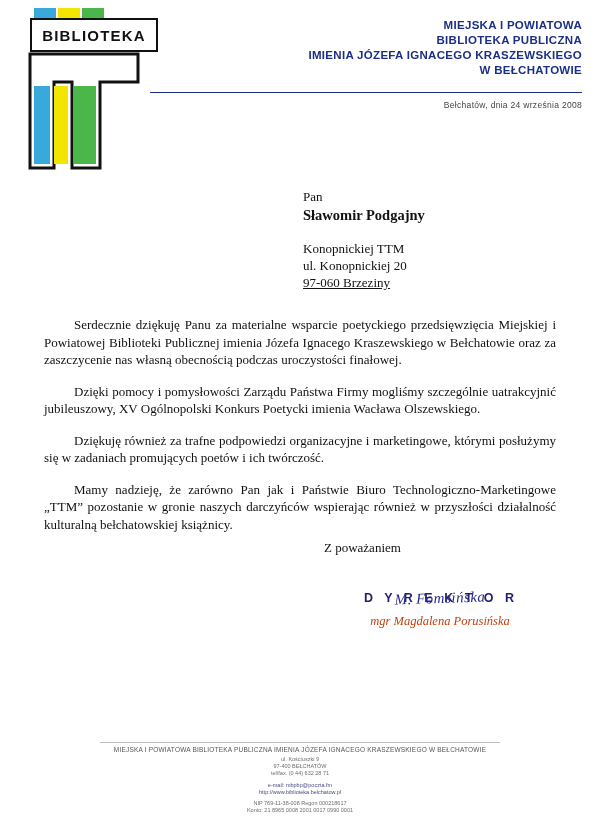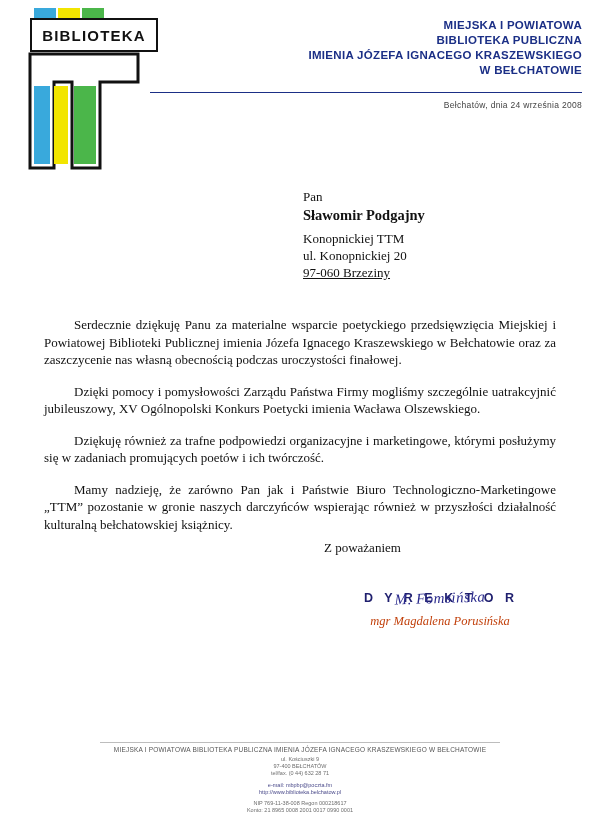--- a/index.html
+++ b/index.html
@@ -135,21 +135,21 @@
     top: 188px;
     width: 260px;
     font-size: 13px;
     line-height: 17px;
     color: #111111;
   }
   .addressee .pan { margin-bottom: 2px; }
   .addressee .name {
     font-weight: bold;
     font-size: 14.5px;
-    margin-bottom: 6px;
+    margin-bottom: 16px;
   }
   .addressee .postal {
     text-decoration: underline;
   }
 
   
   .body-text {
     position: absolute;
     left: 44px;
     top: 316px;

